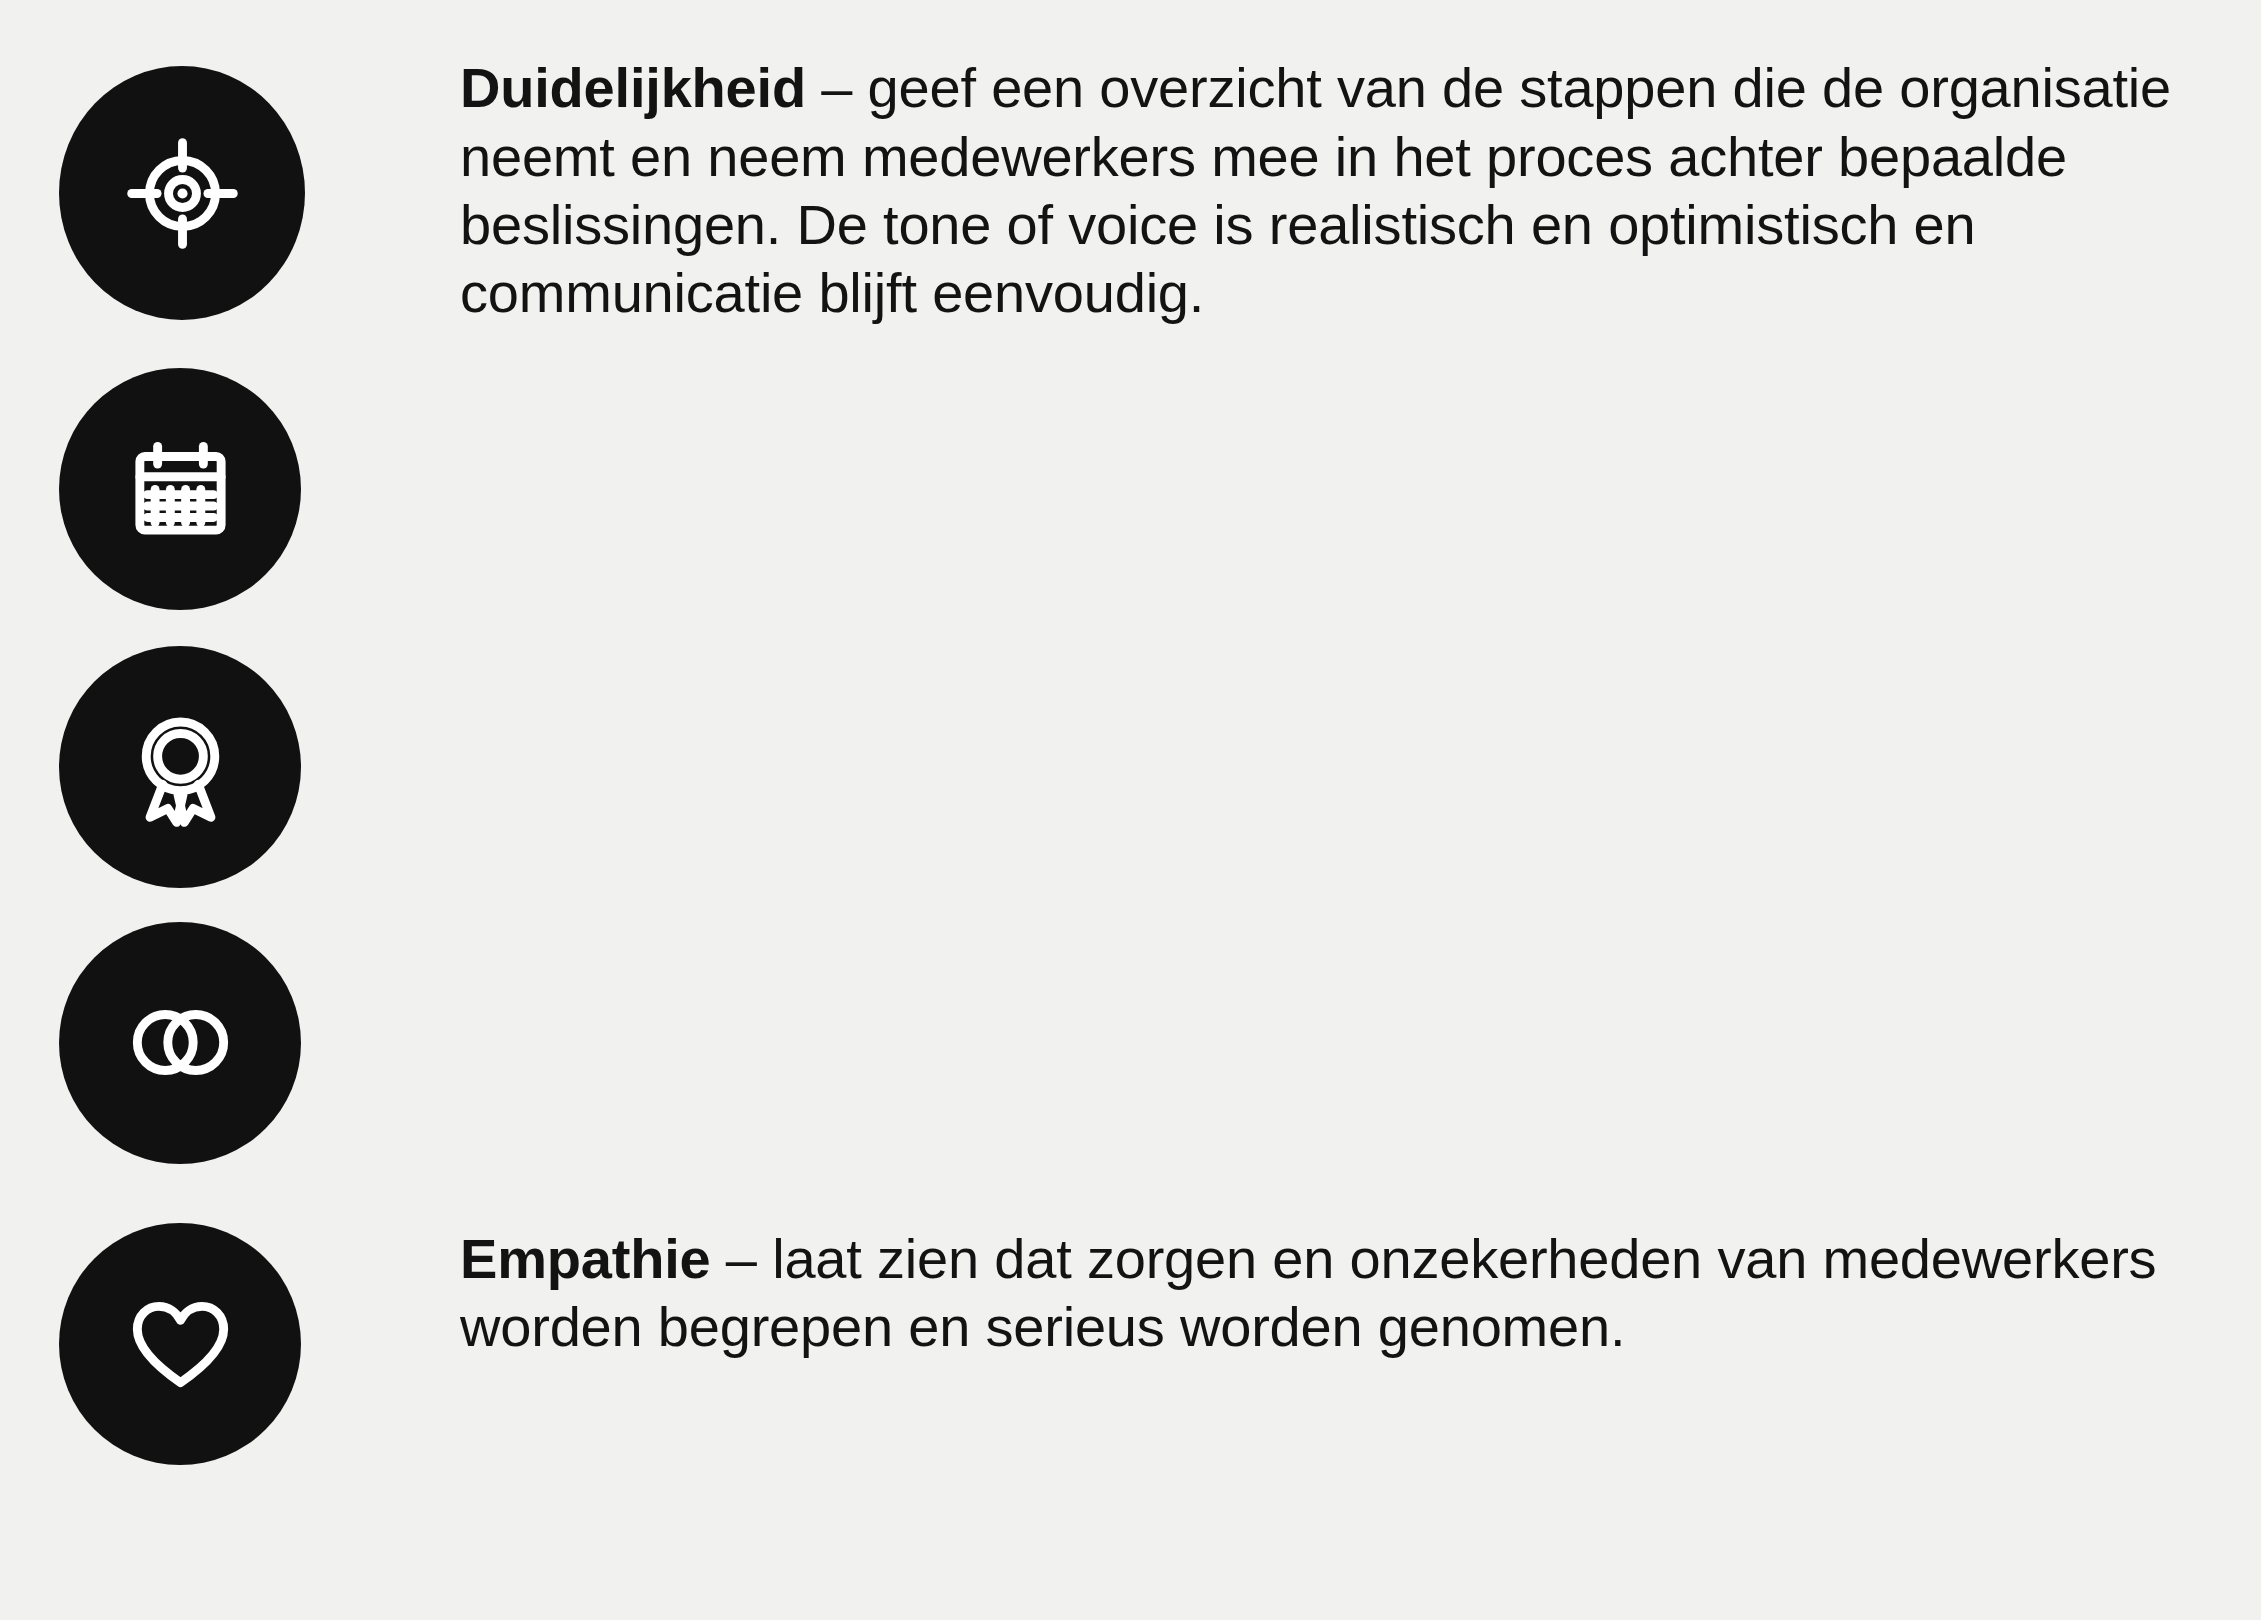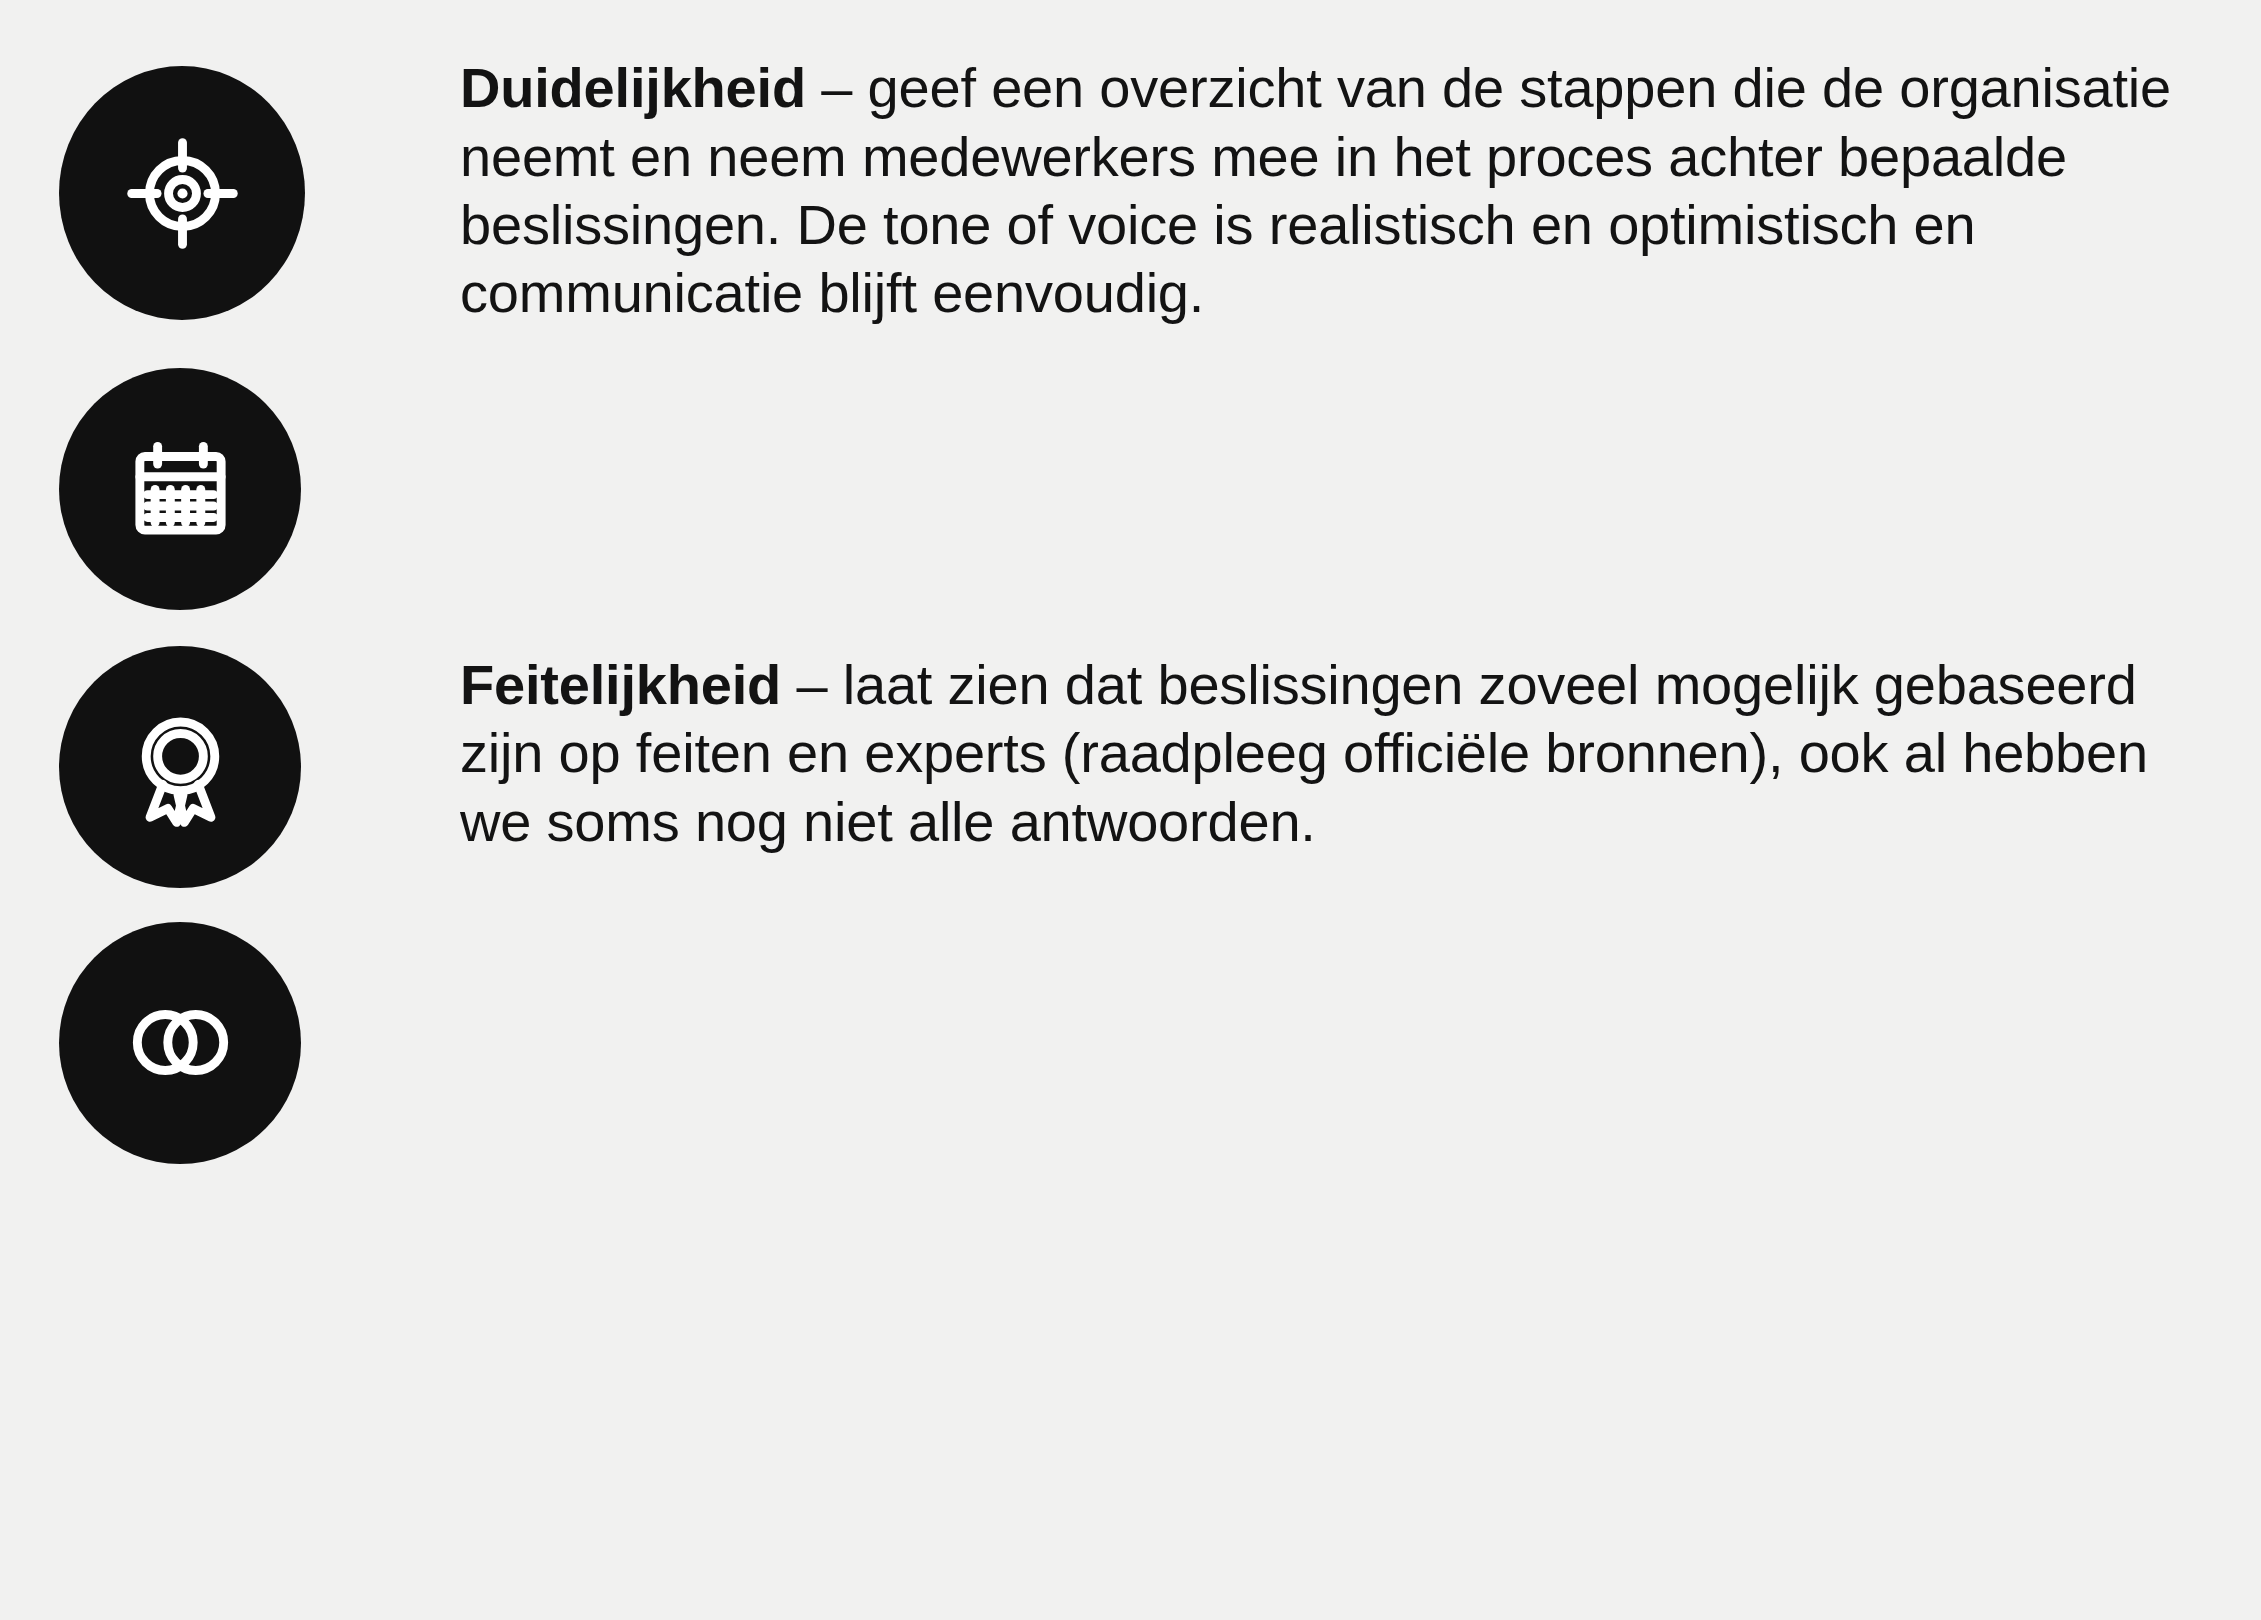--- a/index.html
+++ b/index.html
@@ -145,31 +145,40 @@
     <div class="icon-wrap">
       <div class="icon-circle">
         <svg viewBox="0 0 100 100" aria-hidden="true">
           <circle cx="50" cy="42" r="27"></circle>
           <circle cx="50" cy="42" r="18"></circle>
           <path d="M36 64 L26 90 L40 83 L47 94 L52 72"></path>
           <path d="M64 64 L74 90 L60 83 L53 94 L48 72"></path>
         </svg>
       </div>
     </div>
-    <div class="text">
-      <span class="term">Feitelijkheid</span><span> – </span><span>laat zien dat beslissingen zoveel mogelijk gebaseerd zijn op feiten en experts (raadpleeg officiële bronnen), ook al hebben we soms nog niet alle antwoorden.</span>
-    </div>
   </div>
 
   <div class="item item-4">
     <div class="icon-wrap">
       <div class="icon-circle">
         <svg viewBox="0 0 100 100" aria-hidden="true">
           <circle cx="38" cy="50" r="22"></circle>
           <circle cx="62" cy="50" r="22"></circle>
         </svg>
       </div>
     </div>
   </div>
 
+  <div class="item item-5">
+    <div class="icon-wrap">
+      <div class="icon-circle">
+        <svg viewBox="0 0 100 100" aria-hidden="true">
+          <path d="M50 80 C24 62 16 48 16 38 C16 27 24 20 33 20 C41 20 47 25 50 31 C53 25 59 20 67 20 C76 20 84 27 84 38 C84 48 76 62 50 80 Z"></path>
+        </svg>
+      </div>
+    </div>
+    <div class="text">
+      <span class="term">Empathie</span><span> – </span><span>laat zien dat zorgen en onzekerheden van medewerkers worden begrepen en serieus worden genomen.</span>
+    </div>
+  </div>
 
 </div>
 
 
 </body></html>

